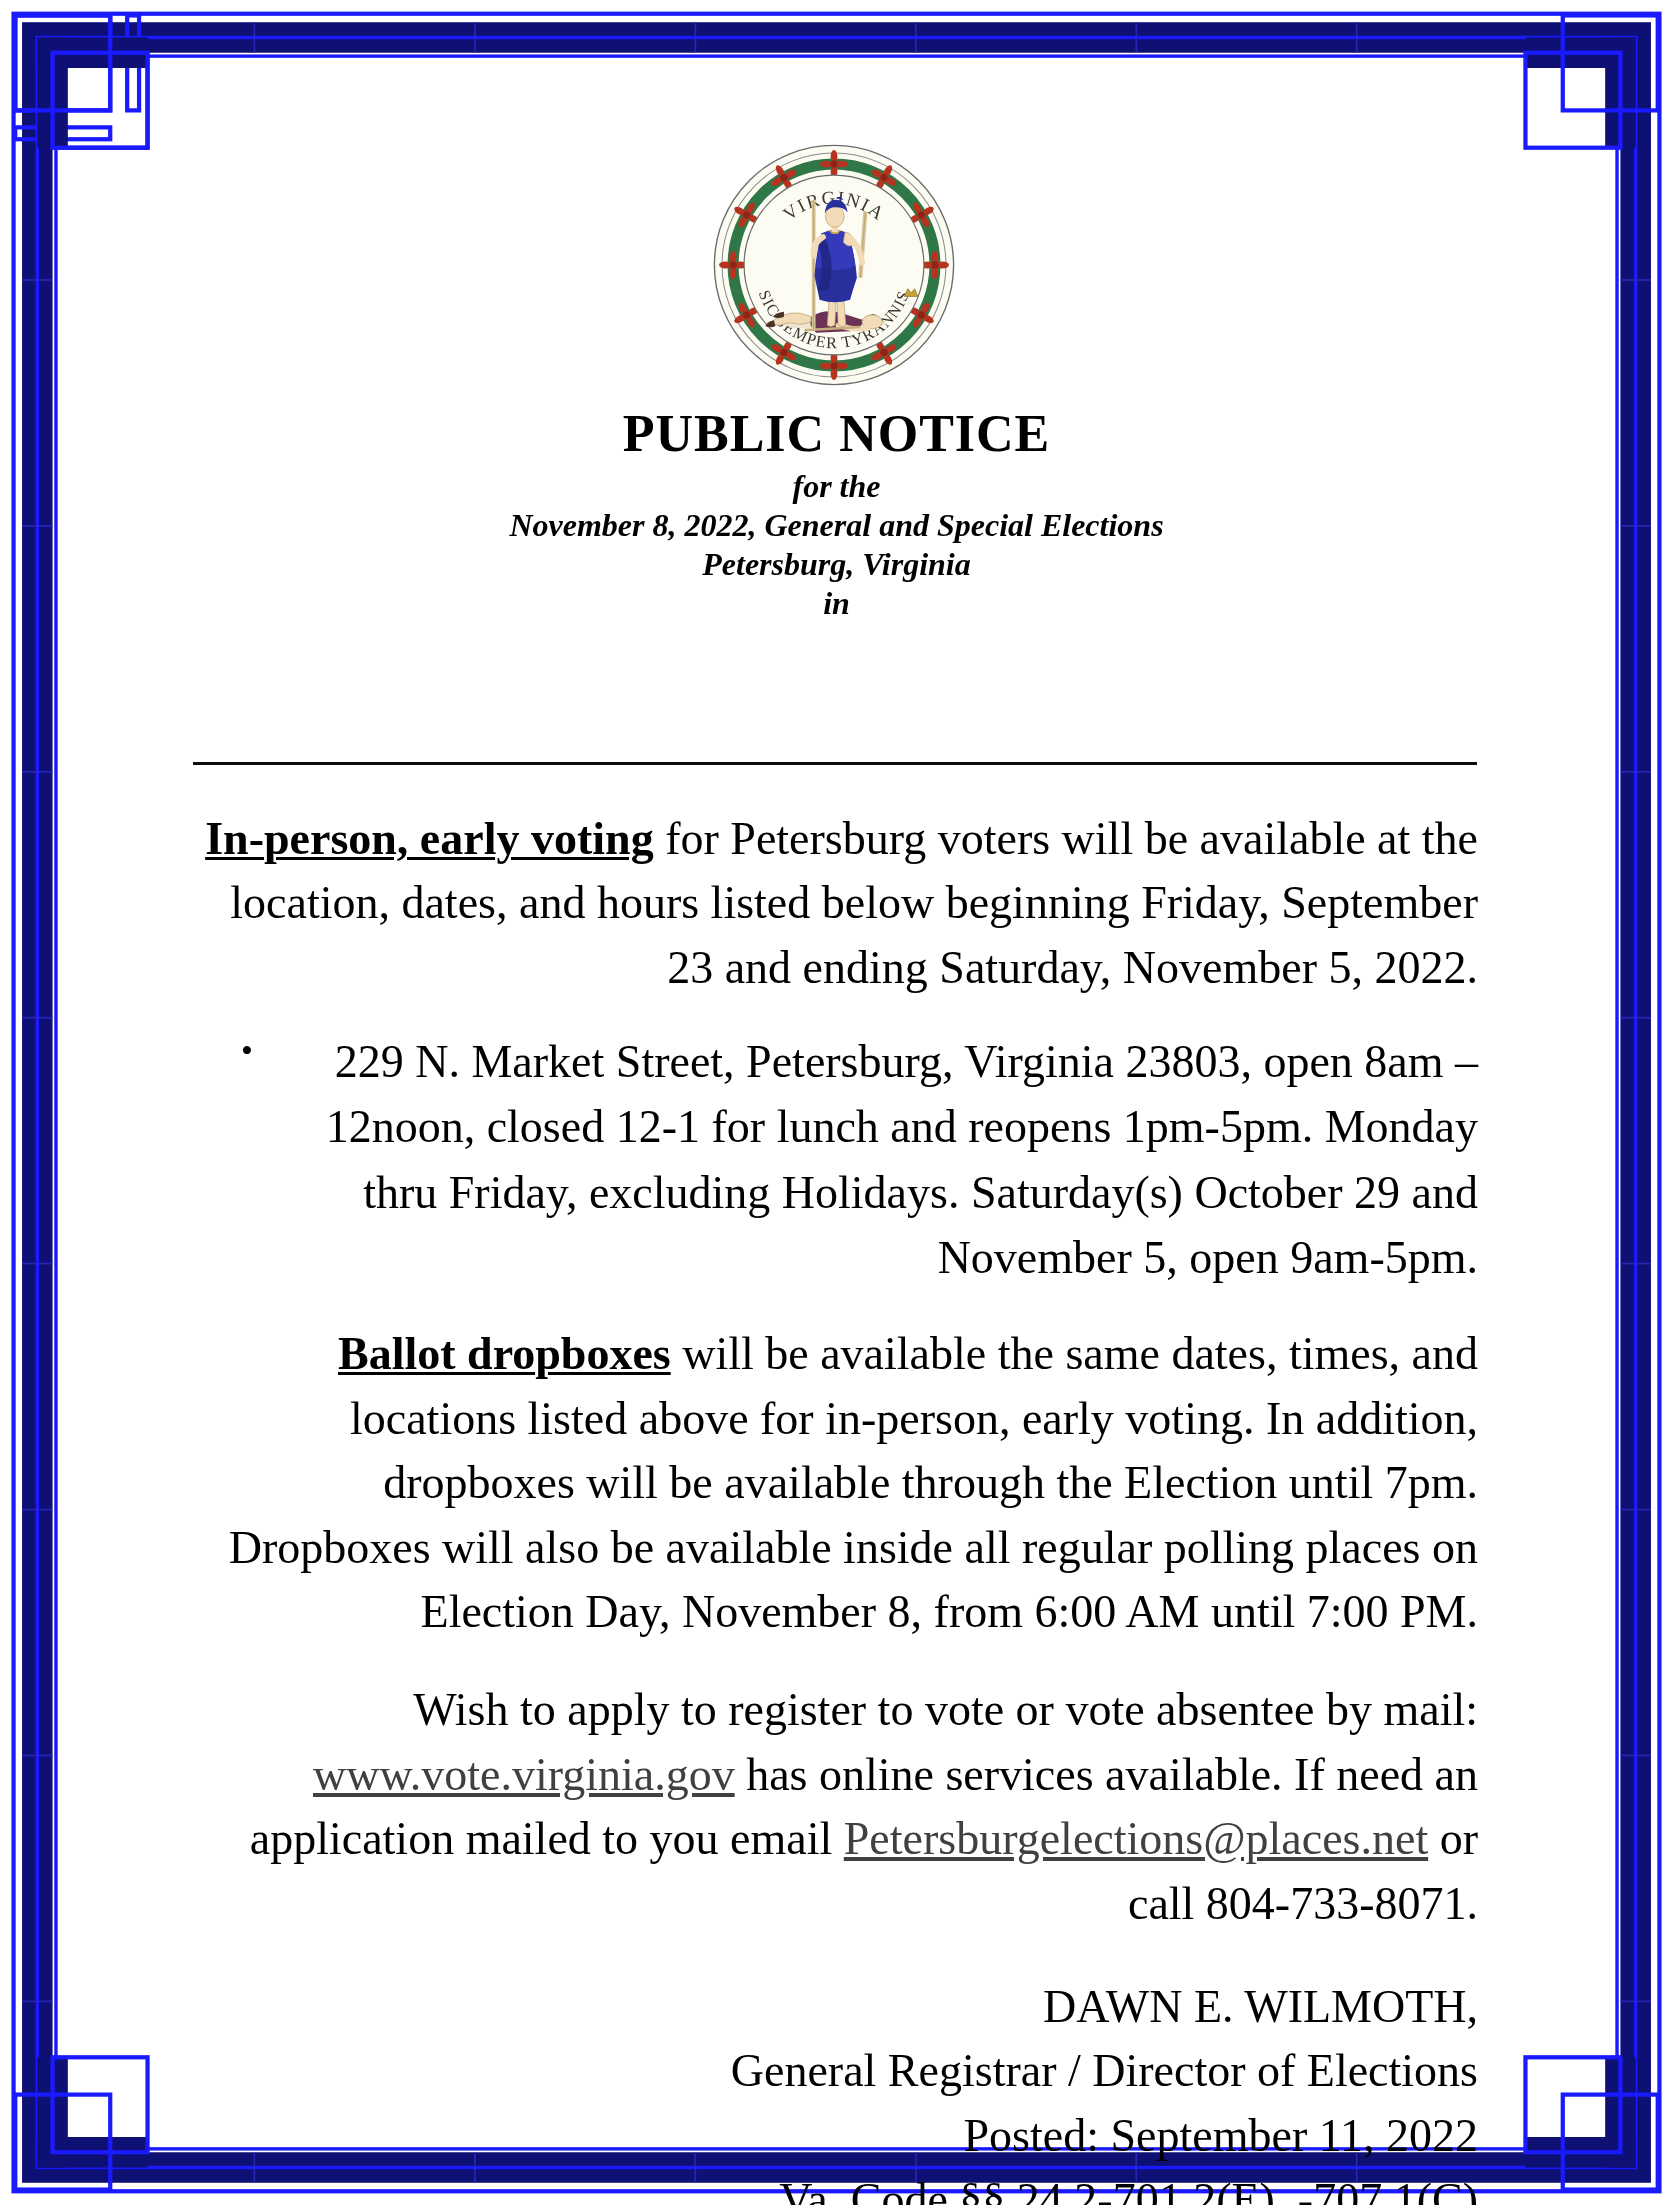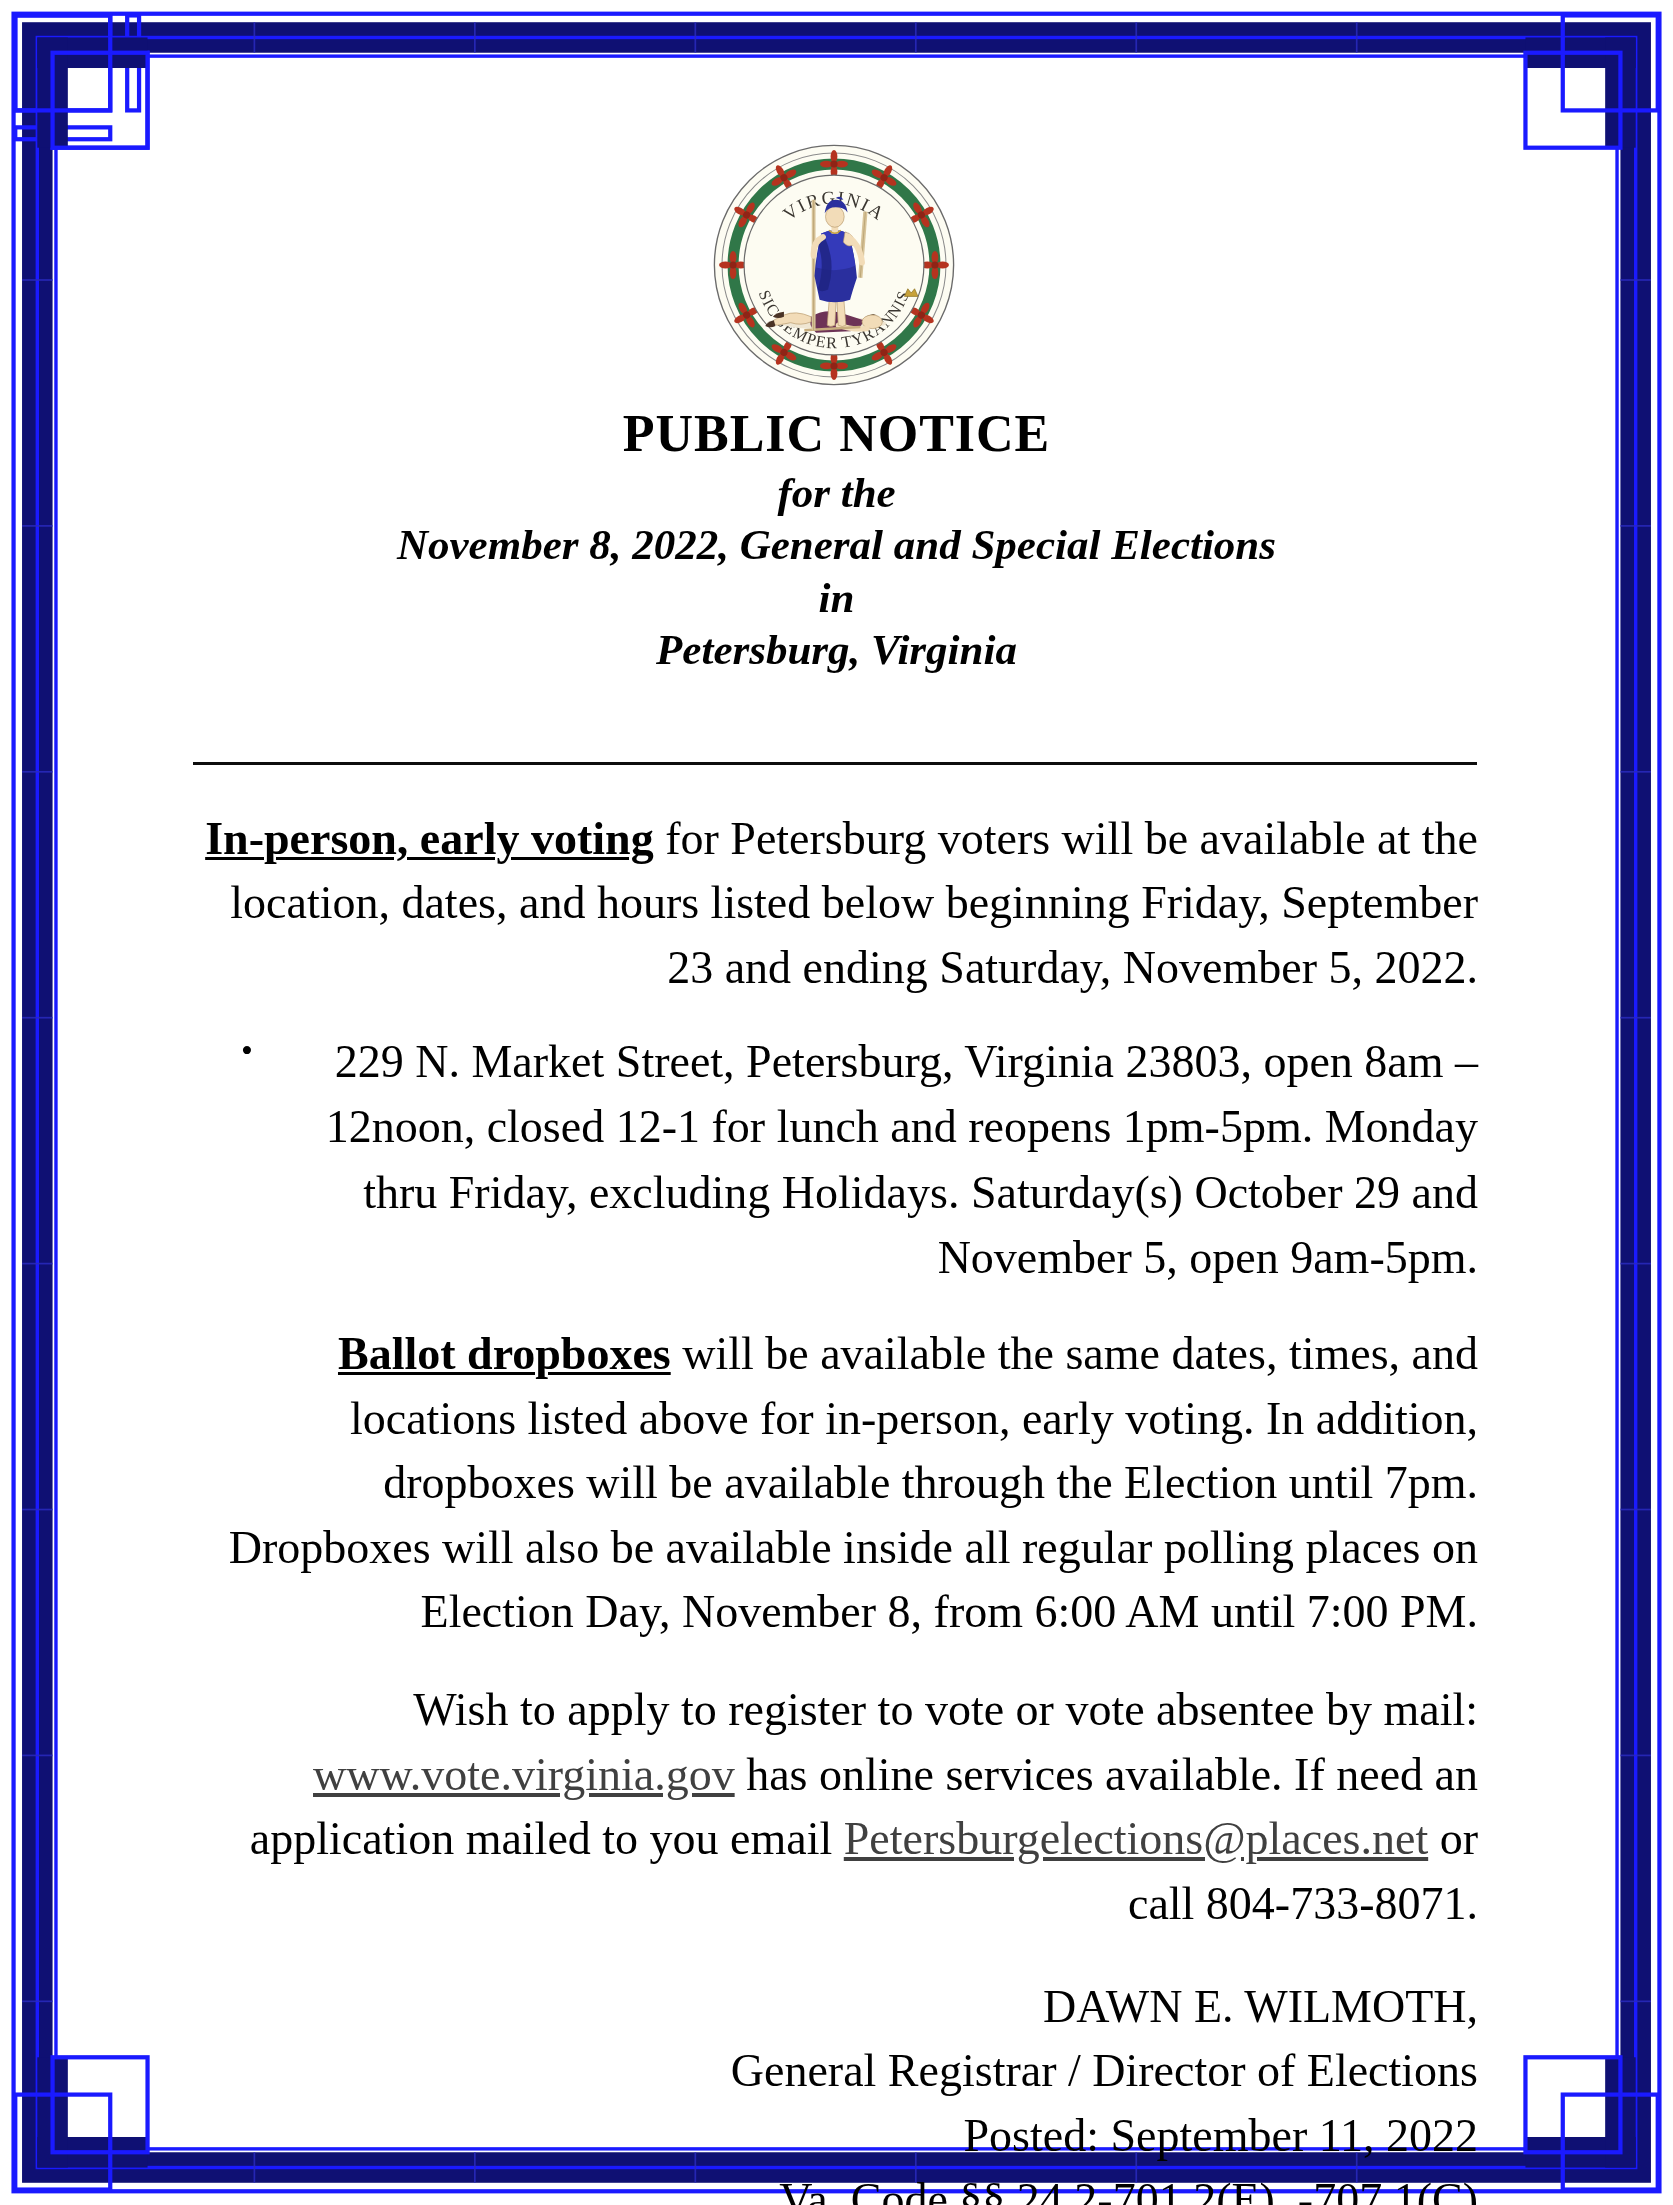--- a/index.html
+++ b/index.html
@@ -51,21 +51,21 @@
     font-size: 52px;
     font-weight: bold;
     letter-spacing: 1px;
     line-height: 1.02;
     margin: 0;
   }
   .subtitle-lines {
     margin-top: 6.8px;
   }
   .subtitle {
-    font-size: 43px;
+    font-size: 32px;
     font-weight: bold;
     font-style: italic;
     line-height: 1.22;
     margin: 0;
     white-space: nowrap;
   }
 
   
   .rule {
     position: absolute;
@@ -412,22 +412,22 @@
           <path d="M139 104 q7 7 14 0" stroke="#c8a23a" stroke-width="1.8" fill="none"></path>
         </g>
       </svg>
     </div>
 
     <div class="title-block">
       <h1 class="doc-title">PUBLIC NOTICE</h1>
       <div class="subtitle-lines">
         <p class="subtitle">for the</p>
         <p class="subtitle">November 8, 2022, General and Special Elections</p>
+        <p class="subtitle">Petersburg, Virginia</p>
         <p class="subtitle">in</p>
-        <p class="subtitle">Petersburg, Virginia</p>
       </div>
     </div>
 
     <div class="rule"></div>
 
     <div class="body-block">
 
       <p class="para tight"><span class="lead">In-person, early voting</span><span> for Petersburg voters will be available at the location, dates, and hours listed below beginning Friday, September 23 and ending Saturday, November 5, 2022.</span></p>
 
       <ul class="bullets">

